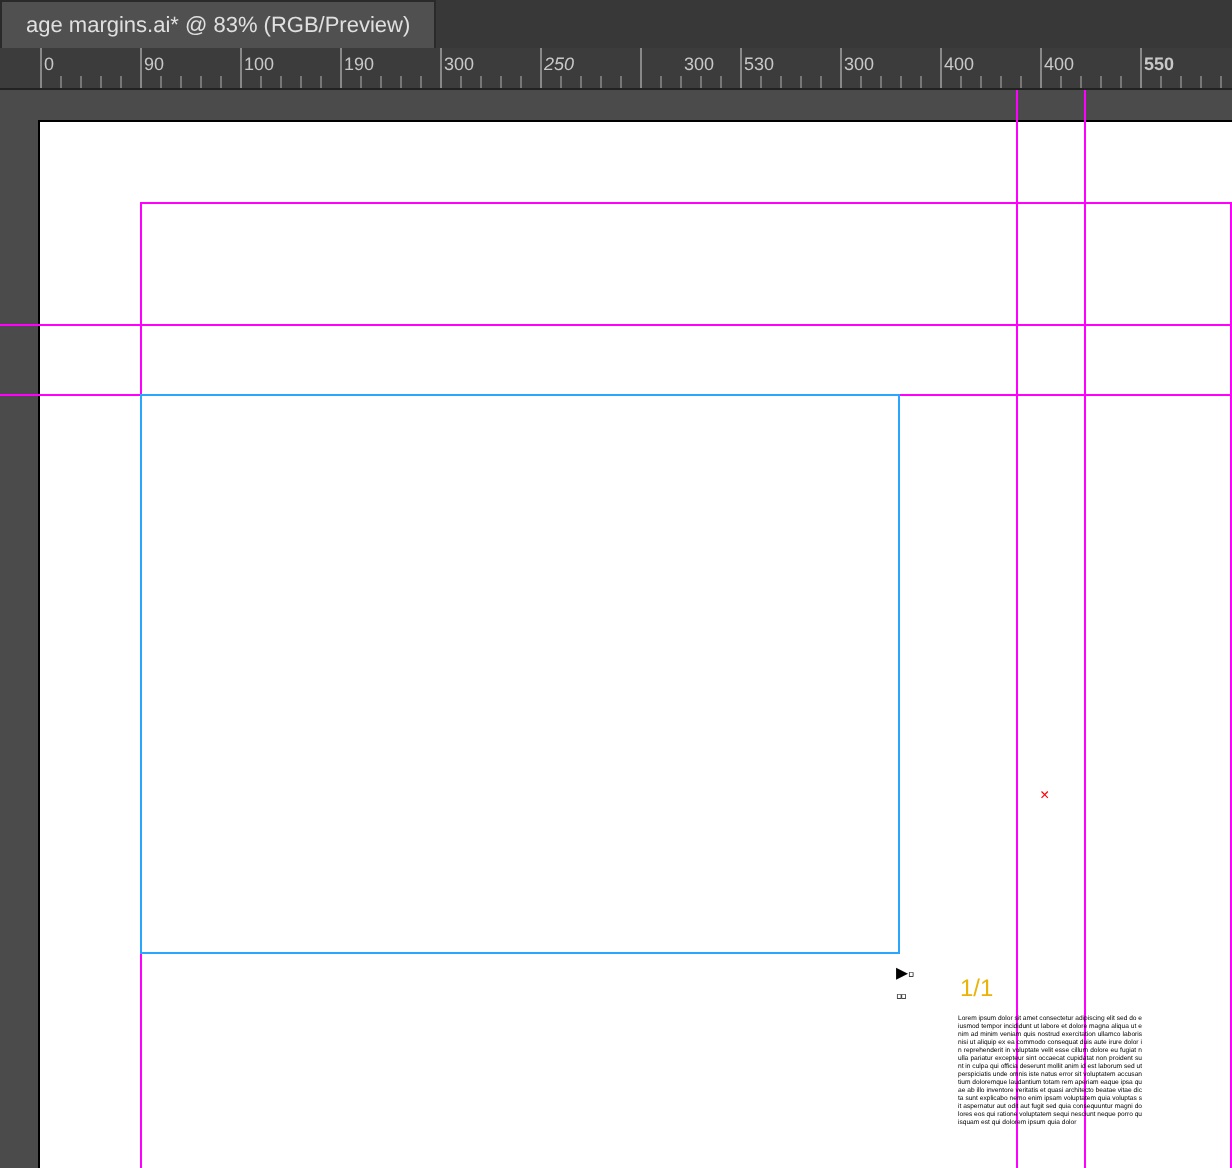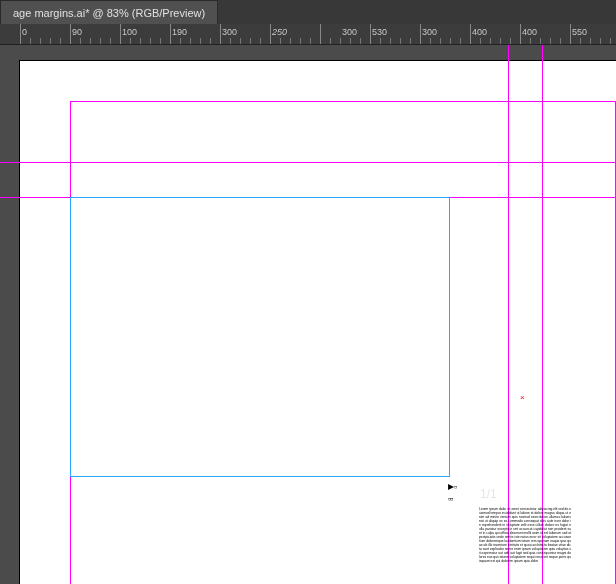--- a/index.html
+++ b/index.html
@@ -115,21 +115,21 @@
   .thread-cursor .ptr {
     font-size: 12px;
   }
   .thread-cursor .boxes {
     font-size: 9px;
     letter-spacing: -1px;
   }
   .thread-count {
     position: absolute;
     font-size: 12px;
-    color: #e5e5e5;
+    color: #eab308;
   }
 
   
   .text-block {
     position: absolute;
     font-size: 3.3px;
     line-height: 4px;
     color: #000;
     text-align: justify;
     overflow: hidden;
@@ -211,21 +211,21 @@
     <div class="tick minor" style="left: 490px;"></div>
     <div class="tick minor" style="left: 500px;"></div>
     <div class="tick minor" style="left: 510px;"></div>
     <div class="tick" style="left: 520px;"></div>
     <div class="label" style="left: 520px;">400</div>
     <div class="tick minor" style="left: 530px;"></div>
     <div class="tick minor" style="left: 540px;"></div>
     <div class="tick minor" style="left: 550px;"></div>
     <div class="tick minor" style="left: 560px;"></div>
     <div class="tick" style="left: 570px;"></div>
-    <div class="label" style="left: 570px;">550</div>
+    <div class="label" style="left: 570px; font-weight: bold;">550</div>
     <div class="tick minor" style="left: 580px;"></div>
     <div class="tick minor" style="left: 590px;"></div>
     <div class="tick minor" style="left: 600px;"></div>
     <div class="tick minor" style="left: 610px;"></div>
   </div>
 
 <div class="canvas-area">
 
   <div class="page"></div>
 

